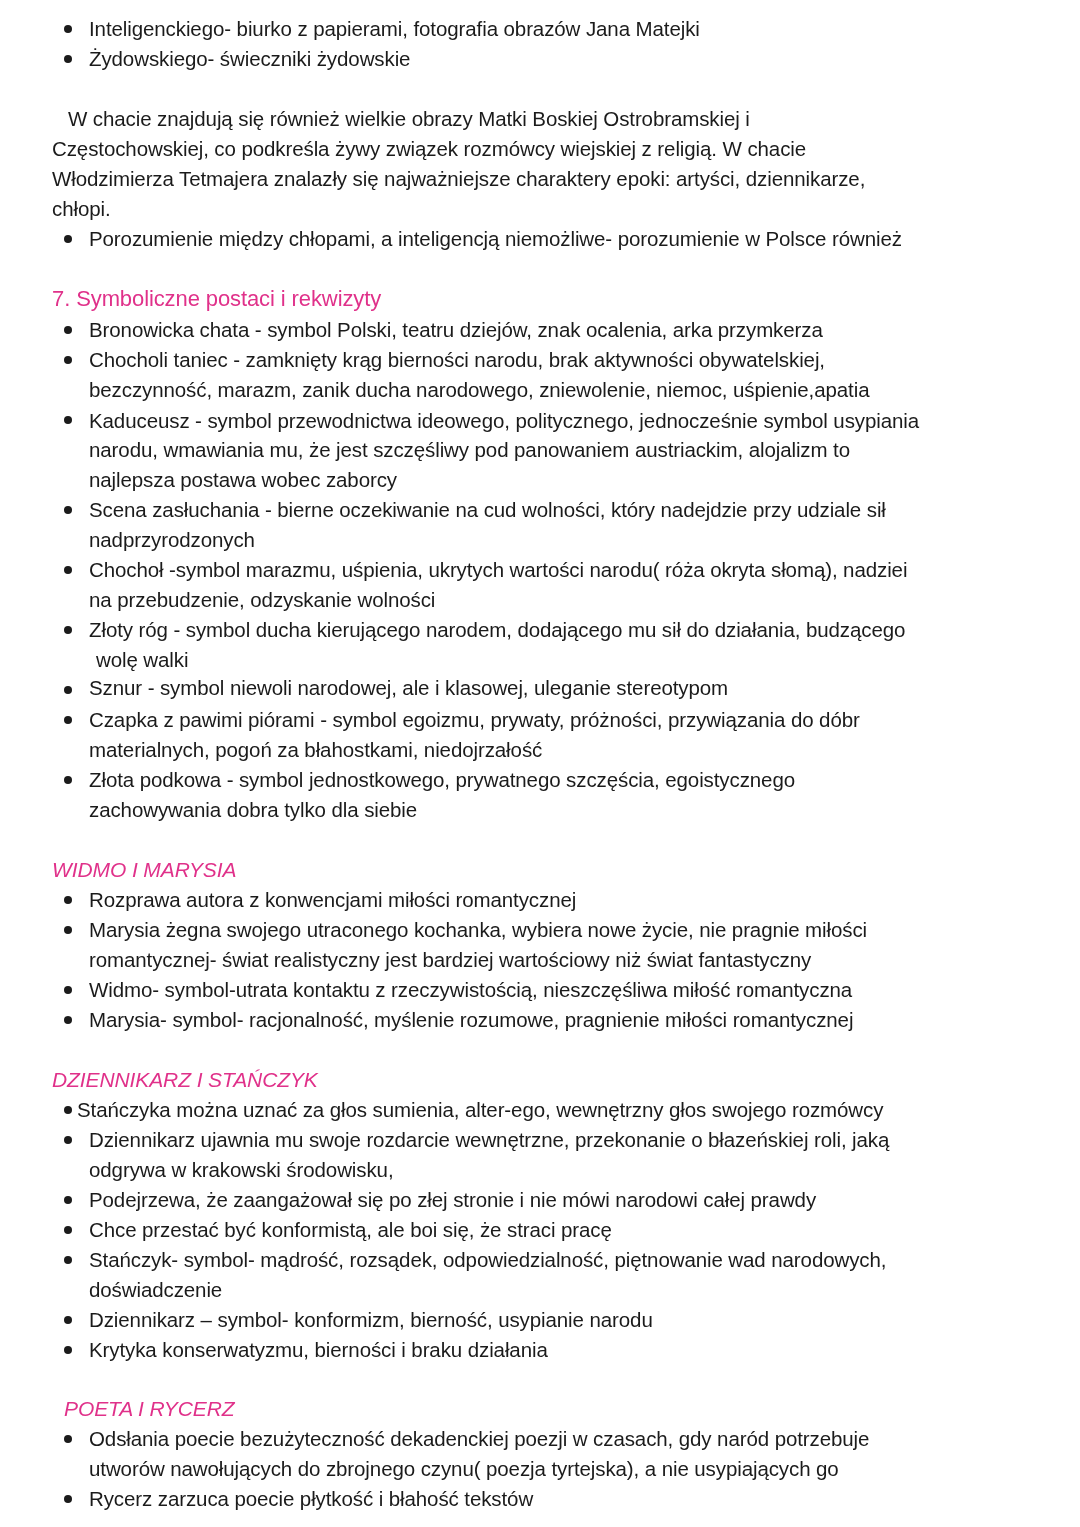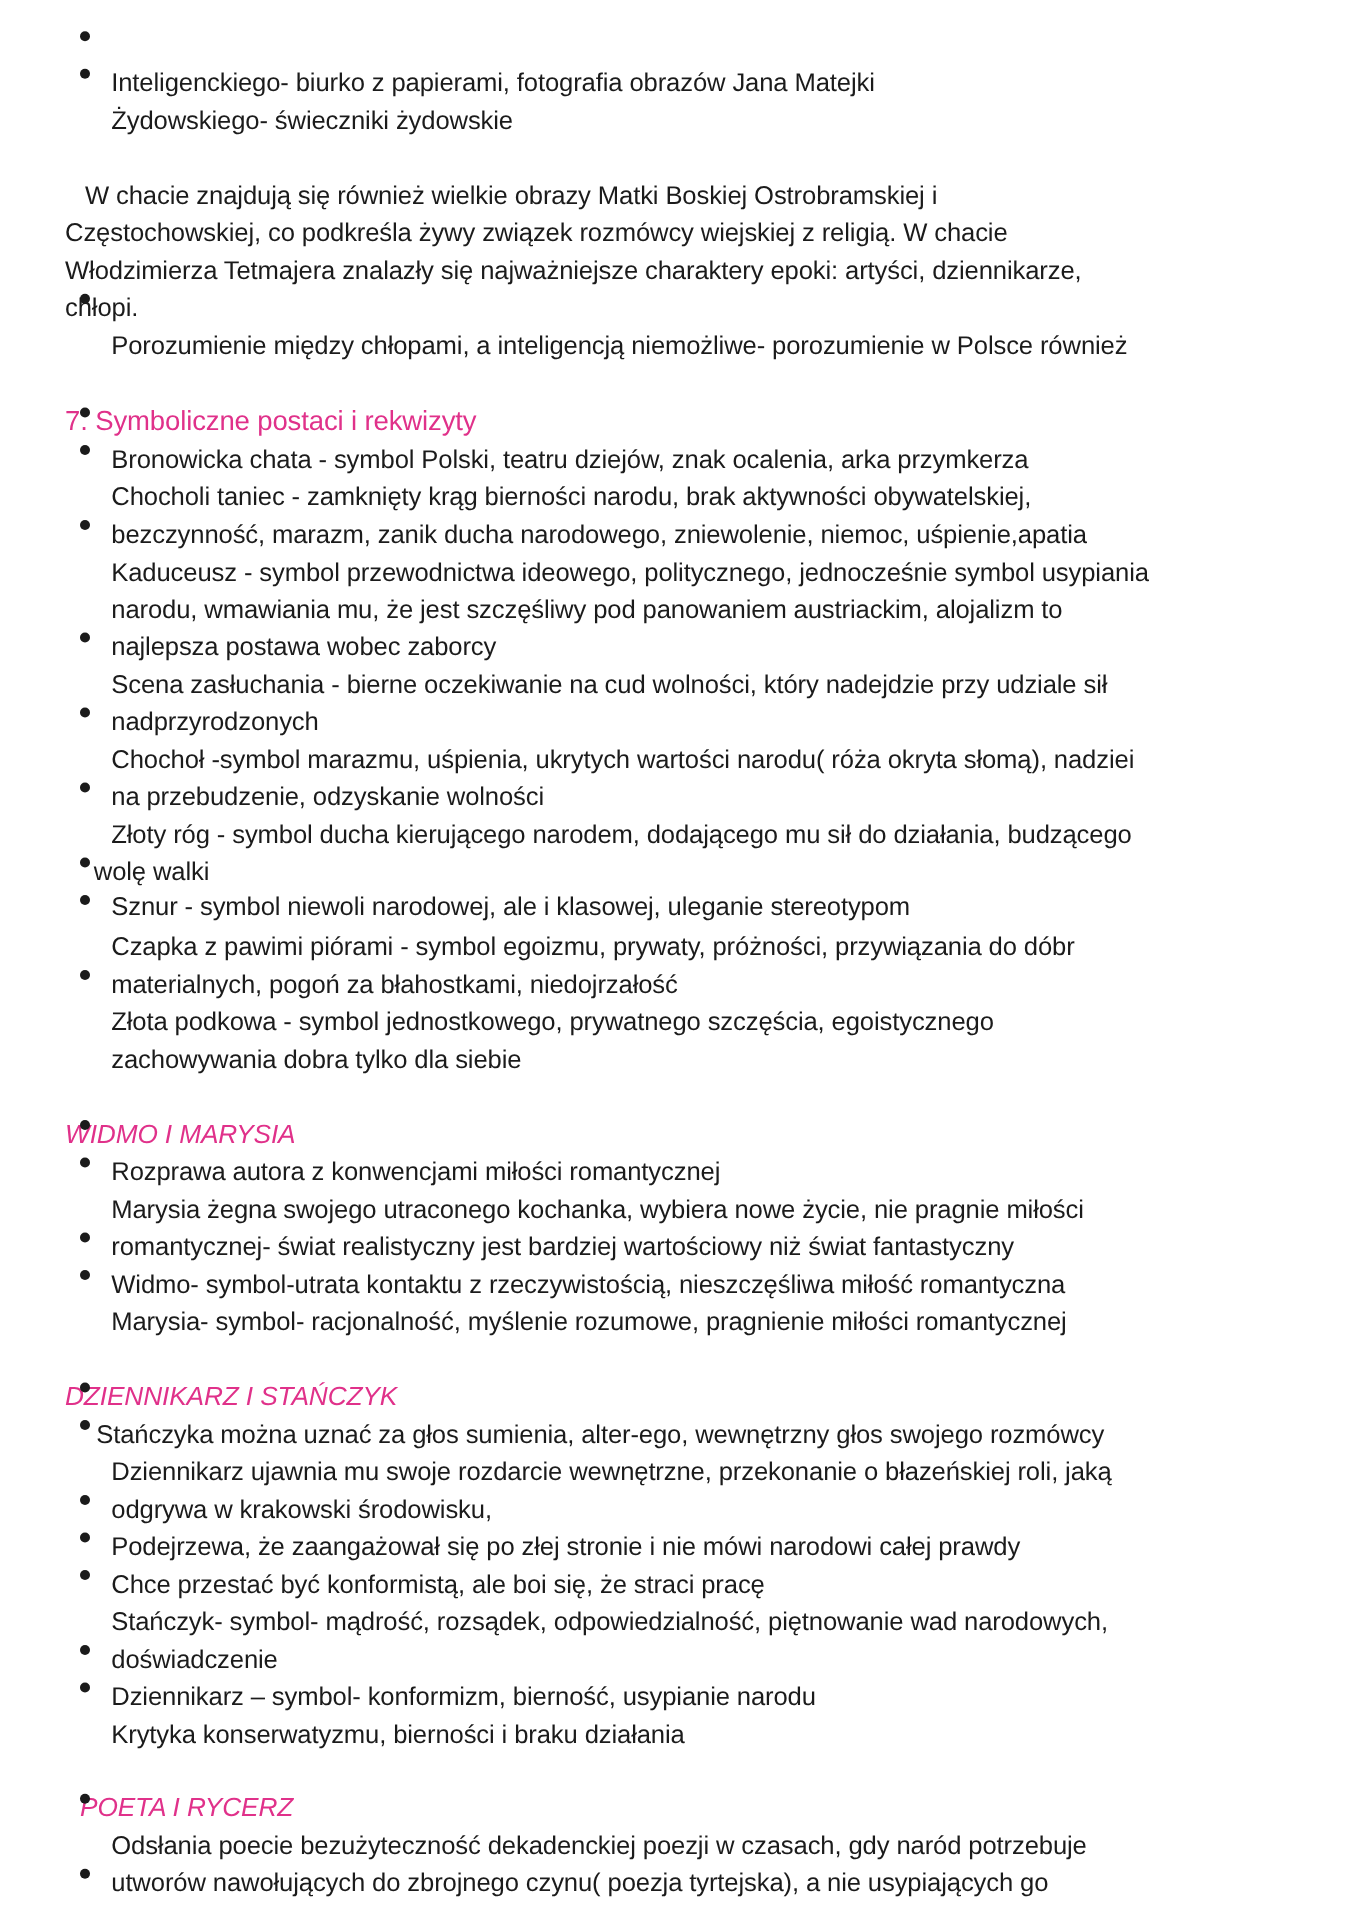--- a/index.html
+++ b/index.html
@@ -2,21 +2,21 @@
 <html><head>
 <meta charset="utf-8">
 <style>
   html, body { margin:0; padding:0; background:#ffffff; }
   body {
     width:1080px; height:1527px; overflow:hidden; position:relative;
     font-family: "Liberation Sans", "DejaVu Sans", sans-serif;
     color:#1b1b1b;
   }
   .doc { position:absolute; left:0; top:0; width:1080px; }
-  .line { position:absolute; left:0; font-size:20.5px; line-height:30px; white-space:nowrap; letter-spacing:-0.1px;margin-top:38px; }
+  .line { position:absolute; left:0; font-size:20.5px; line-height:30px; white-space:nowrap; letter-spacing:-0.1px; }
   .bullet-dot { position:absolute; left:64px; width:8px; height:8px; border-radius:50%; background:#1b1b1b; }
   .heading { color:#e0318a; font-size:22px; }
   .heading.caps { font-size:21px;font-style:italic; }
 </style>
 </head>
 <body>
 
 <div class="doc">
 
   <div>
@@ -56,21 +56,21 @@
     <div class="bullet-dot" style="top:506px"></div>
     <div class="line" style="top:495px;left:89px">Scena zasłuchania  - bierne oczekiwanie na cud wolności, który nadejdzie przy udziale sił</div>
     <div class="line" style="top:525px;left:89px">nadprzyrodzonych</div>
 
     <div class="bullet-dot" style="top:566px"></div>
     <div class="line" style="top:555px;left:89px">Chochoł  -symbol marazmu, uśpienia, ukrytych wartości narodu( róża okryta słomą), nadziei</div>
     <div class="line" style="top:585px;left:89px">na przebudzenie, odzyskanie wolności</div>
 
     <div class="bullet-dot" style="top:626px"></div>
     <div class="line" style="top:615px;left:89px">Złoty róg  - symbol ducha kierującego narodem, dodającego mu sił do działania, budzącego</div>
-    <div class="line" style="top:645px;left:75px">wolę walki</div>
+    <div class="line" style="top:645px;left:96px">wolę walki</div>
 
     <div class="bullet-dot" style="top:686px"></div>
     <div class="line" style="top:673px;left:89px">Sznur  - symbol niewoli narodowej, ale i klasowej, uleganie stereotypom</div>
 
     <div class="bullet-dot" style="top:716px"></div>
     <div class="line" style="top:705px;left:89px">Czapka z pawimi piórami  - symbol egoizmu, prywaty, próżności, przywiązania do dóbr</div>
     <div class="line" style="top:735px;left:89px">materialnych, pogoń za błahostkami, niedojrzałość</div>
 
     <div class="bullet-dot" style="top:776px"></div>
     <div class="line" style="top:765px;left:89px">Złota podkowa  - symbol jednostkowego, prywatnego szczęścia, egoistycznego</div>

